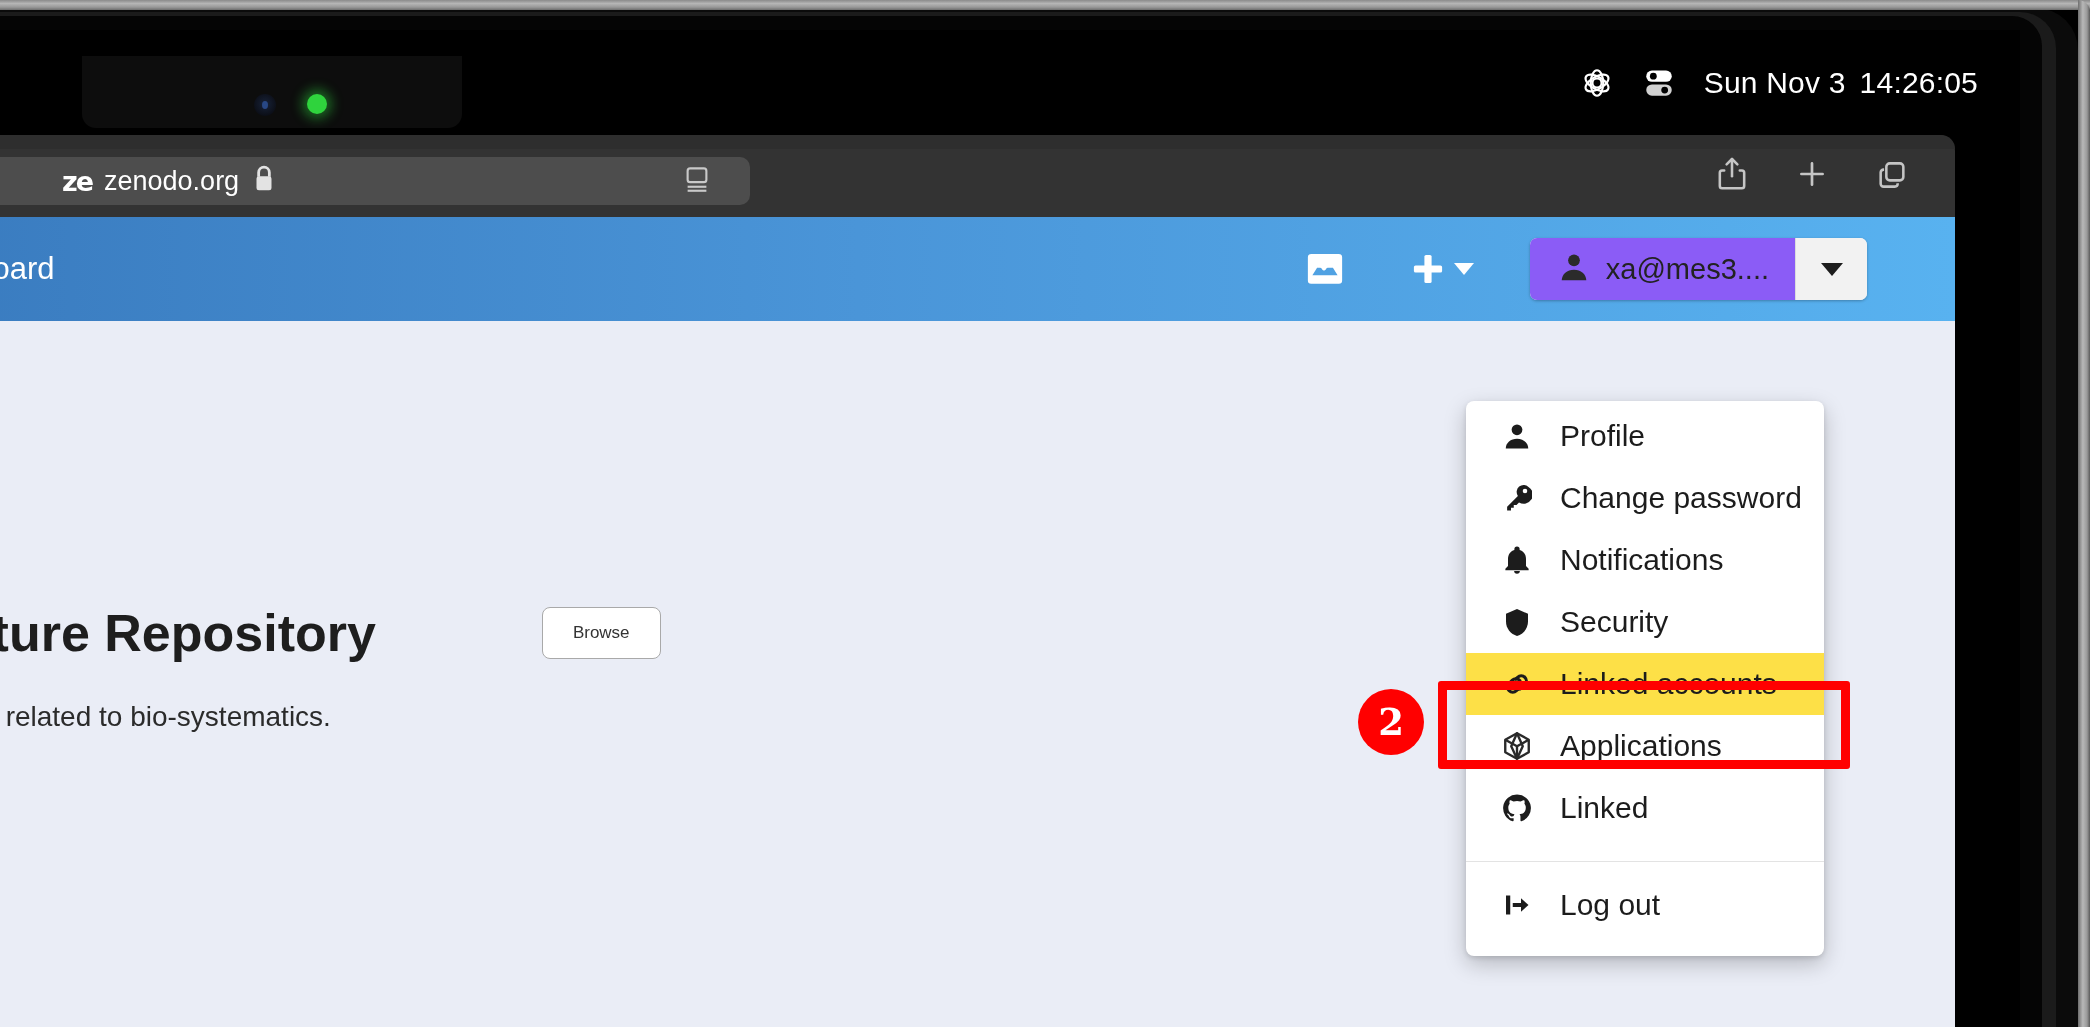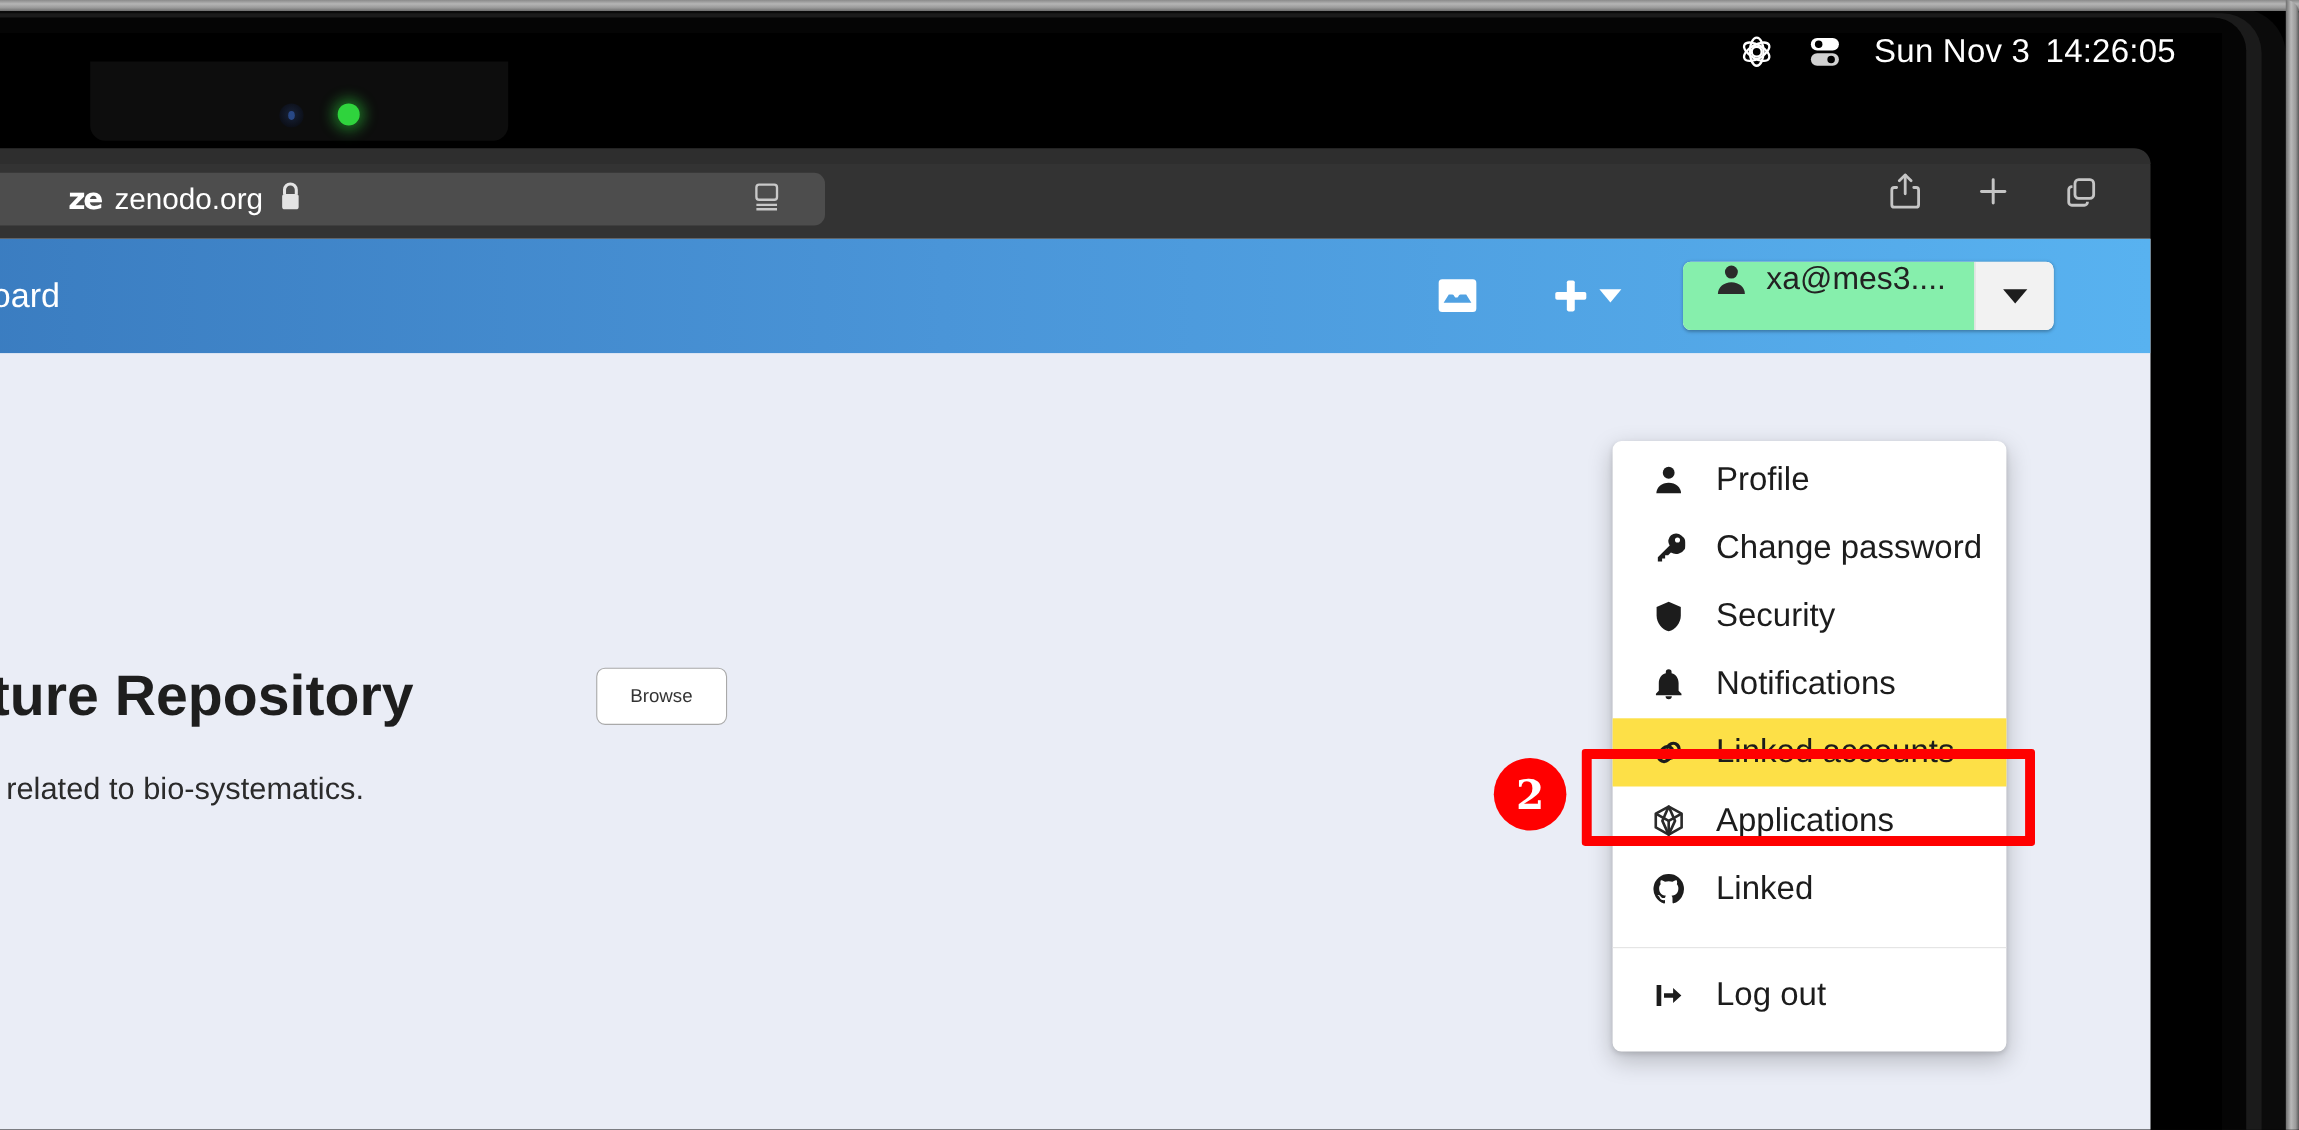--- a/index.html
+++ b/index.html
@@ -105,21 +105,21 @@
     position: absolute;
     left: 0; top: 0;
     width: 2060px; height: 105px;
     background: #000;
   }
   .menubar-right {
     position: absolute;
     right: 42px; top: 0;
     height: 105px;
     display: flex;
-    align-items: flex-start;
+    align-items: center;
     gap: 28px;
     color: #ffffff;
   }
   .menubar-right svg { display: block; }
   .menubar-clock {
     font-size: 30px;
     color: #fff;
     letter-spacing: .2px;
     white-space: nowrap;
   }
@@ -229,24 +229,24 @@
     display: flex;
     align-items: stretch;
     height: 62px;
     border-radius: 7px;
     overflow: hidden;
     box-shadow: 0 1px 3px rgba(0,0,0,.28);
     background: #ffffff;
   }
   .user-btn-main {
     display: flex;
-    align-items: flex-start;
+    align-items: center;
     gap: 16px;
     padding: 0 26px 0 28px;
-    background: #86efac;
+    background: #8b5cf6;
   }
   .user-btn-label {
     font-size: 29px;
     color: #222222;
     white-space: nowrap;
   }
   .user-btn-caret {
     width: 72px;
     background: #f2f2f2;
     border-left: 1px solid #dcdcdc;
@@ -508,36 +508,36 @@
         <span class="menu-icon">
           <svg width="30" height="30" viewBox="0 0 24 24" fill="#1c1c1c">
             <path d="M21.2 3.1a5.6 5.6 0 0 0-8.5 7.2l-8.6 8.6v3.0h3.1v-2.2h2.2v-2.2h2.2l2.0-2.0a5.6 5.6 0 0 0 7.6-12.4zM18.4 8.2a1.85 1.85 0 1 1 0-3.7 1.85 1.85 0 0 1 0 3.7z"></path>
           </svg>
         </span>
         <span class="menu-label">Change password</span>
       </div>
 
       <div class="menu-item">
         <span class="menu-icon">
+          <svg width="30" height="30" viewBox="0 0 24 24" fill="#1c1c1c">
+            <path d="M12 23a2.3 2.3 0 0 0 2.3-2.2H9.7A2.3 2.3 0 0 0 12 23zm7.2-6.2v-5.6c0-3.5-1.9-6.4-5.1-7.2v-.8a2.1 2.1 0 1 0-4.2 0v.8c-3.2.8-5.1 3.7-5.1 7.2v5.6L2.7 19v1.1h18.6V19z"></path>
+          </svg>
+        </span>
+        <span class="menu-label">Notifications</span>
+      </div>
+
+      <div class="menu-item">
+        <span class="menu-icon">
           <svg width="30" height="30" viewBox="0 0 24 24">
             <path d="M12 1.6L3.2 5.4v6.2c0 5.4 3.8 10.3 8.8 11.5 5-1.2 8.8-6.1 8.8-11.5V5.4z" fill="#1c1c1c"></path>
             <path d="M12 1.6v21.5c5-1.2 8.8-6.1 8.8-11.5V5.4z" fill="#ffffff" opacity=".0"></path>
             <path d="M12 3.4v18.0c-4.1-1.3-7.0-5.5-7.0-9.8V6.6z" fill="#ffffff" opacity=".0"></path>
           </svg>
         </span>
         <span class="menu-label">Security</span>
-      </div>
-
-      <div class="menu-item">
-        <span class="menu-icon">
-          <svg width="30" height="30" viewBox="0 0 24 24" fill="#1c1c1c">
-            <path d="M12 23a2.3 2.3 0 0 0 2.3-2.2H9.7A2.3 2.3 0 0 0 12 23zm7.2-6.2v-5.6c0-3.5-1.9-6.4-5.1-7.2v-.8a2.1 2.1 0 1 0-4.2 0v.8c-3.2.8-5.1 3.7-5.1 7.2v5.6L2.7 19v1.1h18.6V19z"></path>
-          </svg>
-        </span>
-        <span class="menu-label">Notifications</span>
       </div>
 
       <div class="menu-item active">
         <span class="menu-icon">
           <svg width="30" height="30" viewBox="0 0 24 24" fill="none" stroke="#1c1c1c" stroke-width="2.5" stroke-linecap="round">
             <path d="M9.6 14.6a4.1 4.1 0 0 0 6.1.45l2.6-2.6a4.1 4.1 0 1 0-5.8-5.8l-1.5 1.5"></path>
             <path d="M14.4 9.4a4.1 4.1 0 0 0-6.1-.45l-2.6 2.6a4.1 4.1 0 1 0 5.8 5.8l1.5-1.5"></path>
           </svg>
         </span>
         <span class="menu-label">Linked accounts</span>

